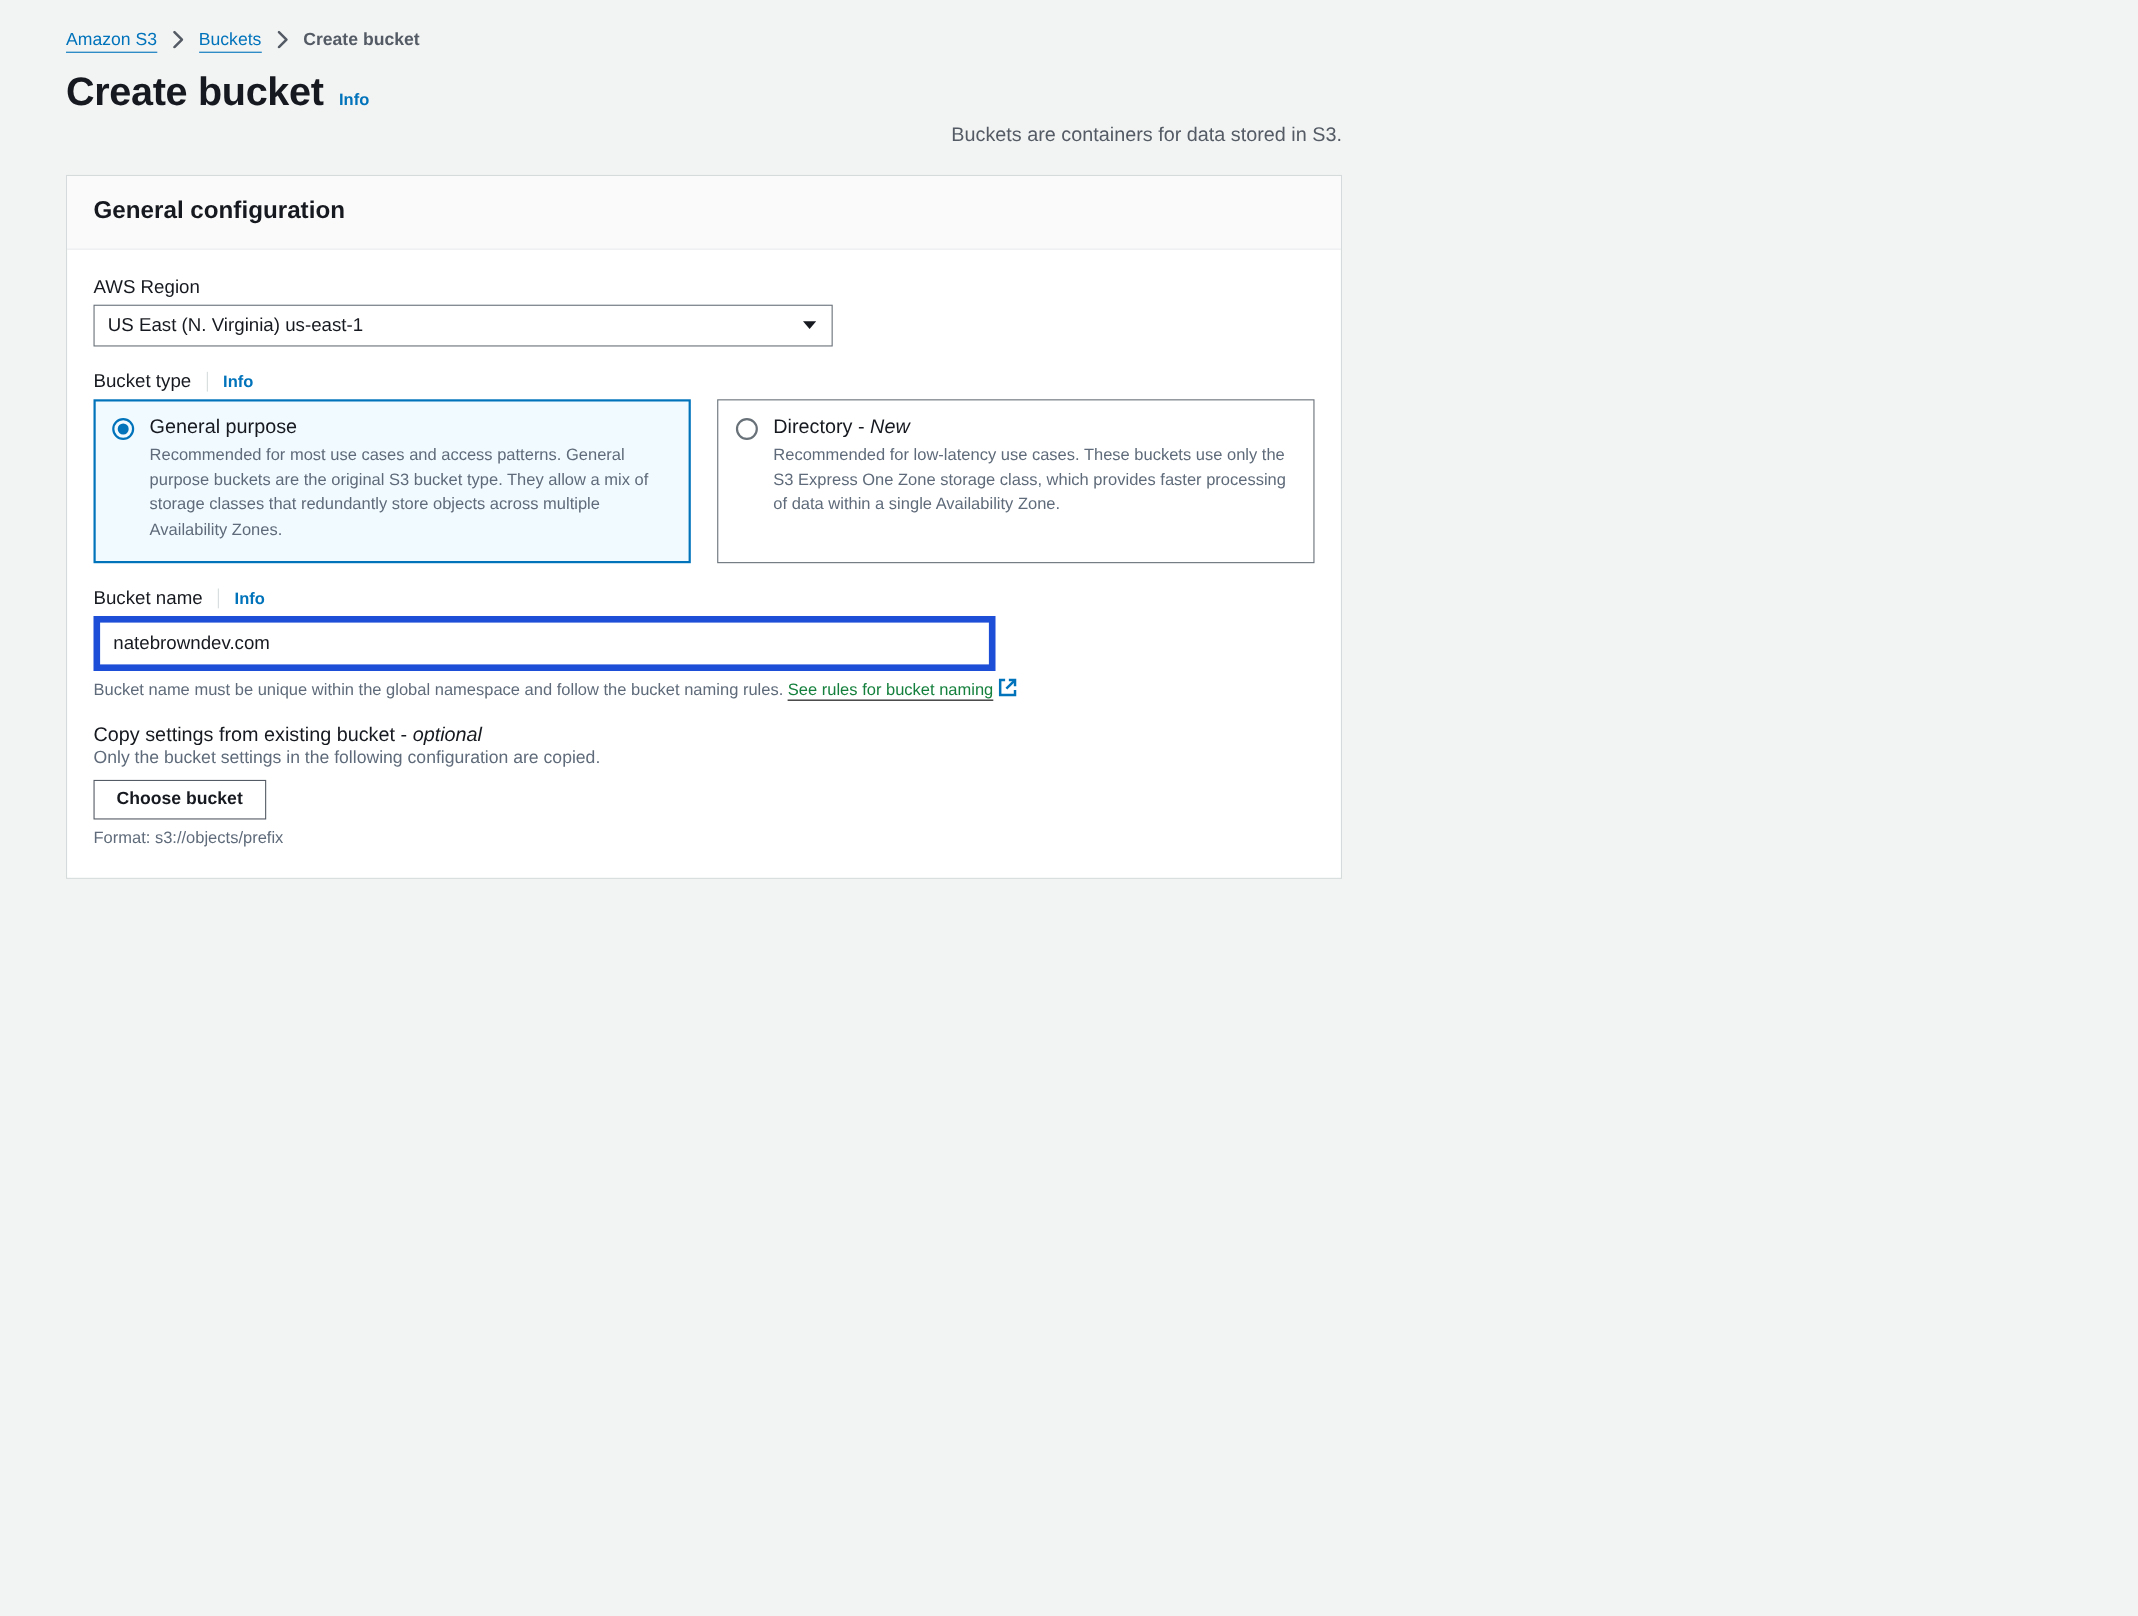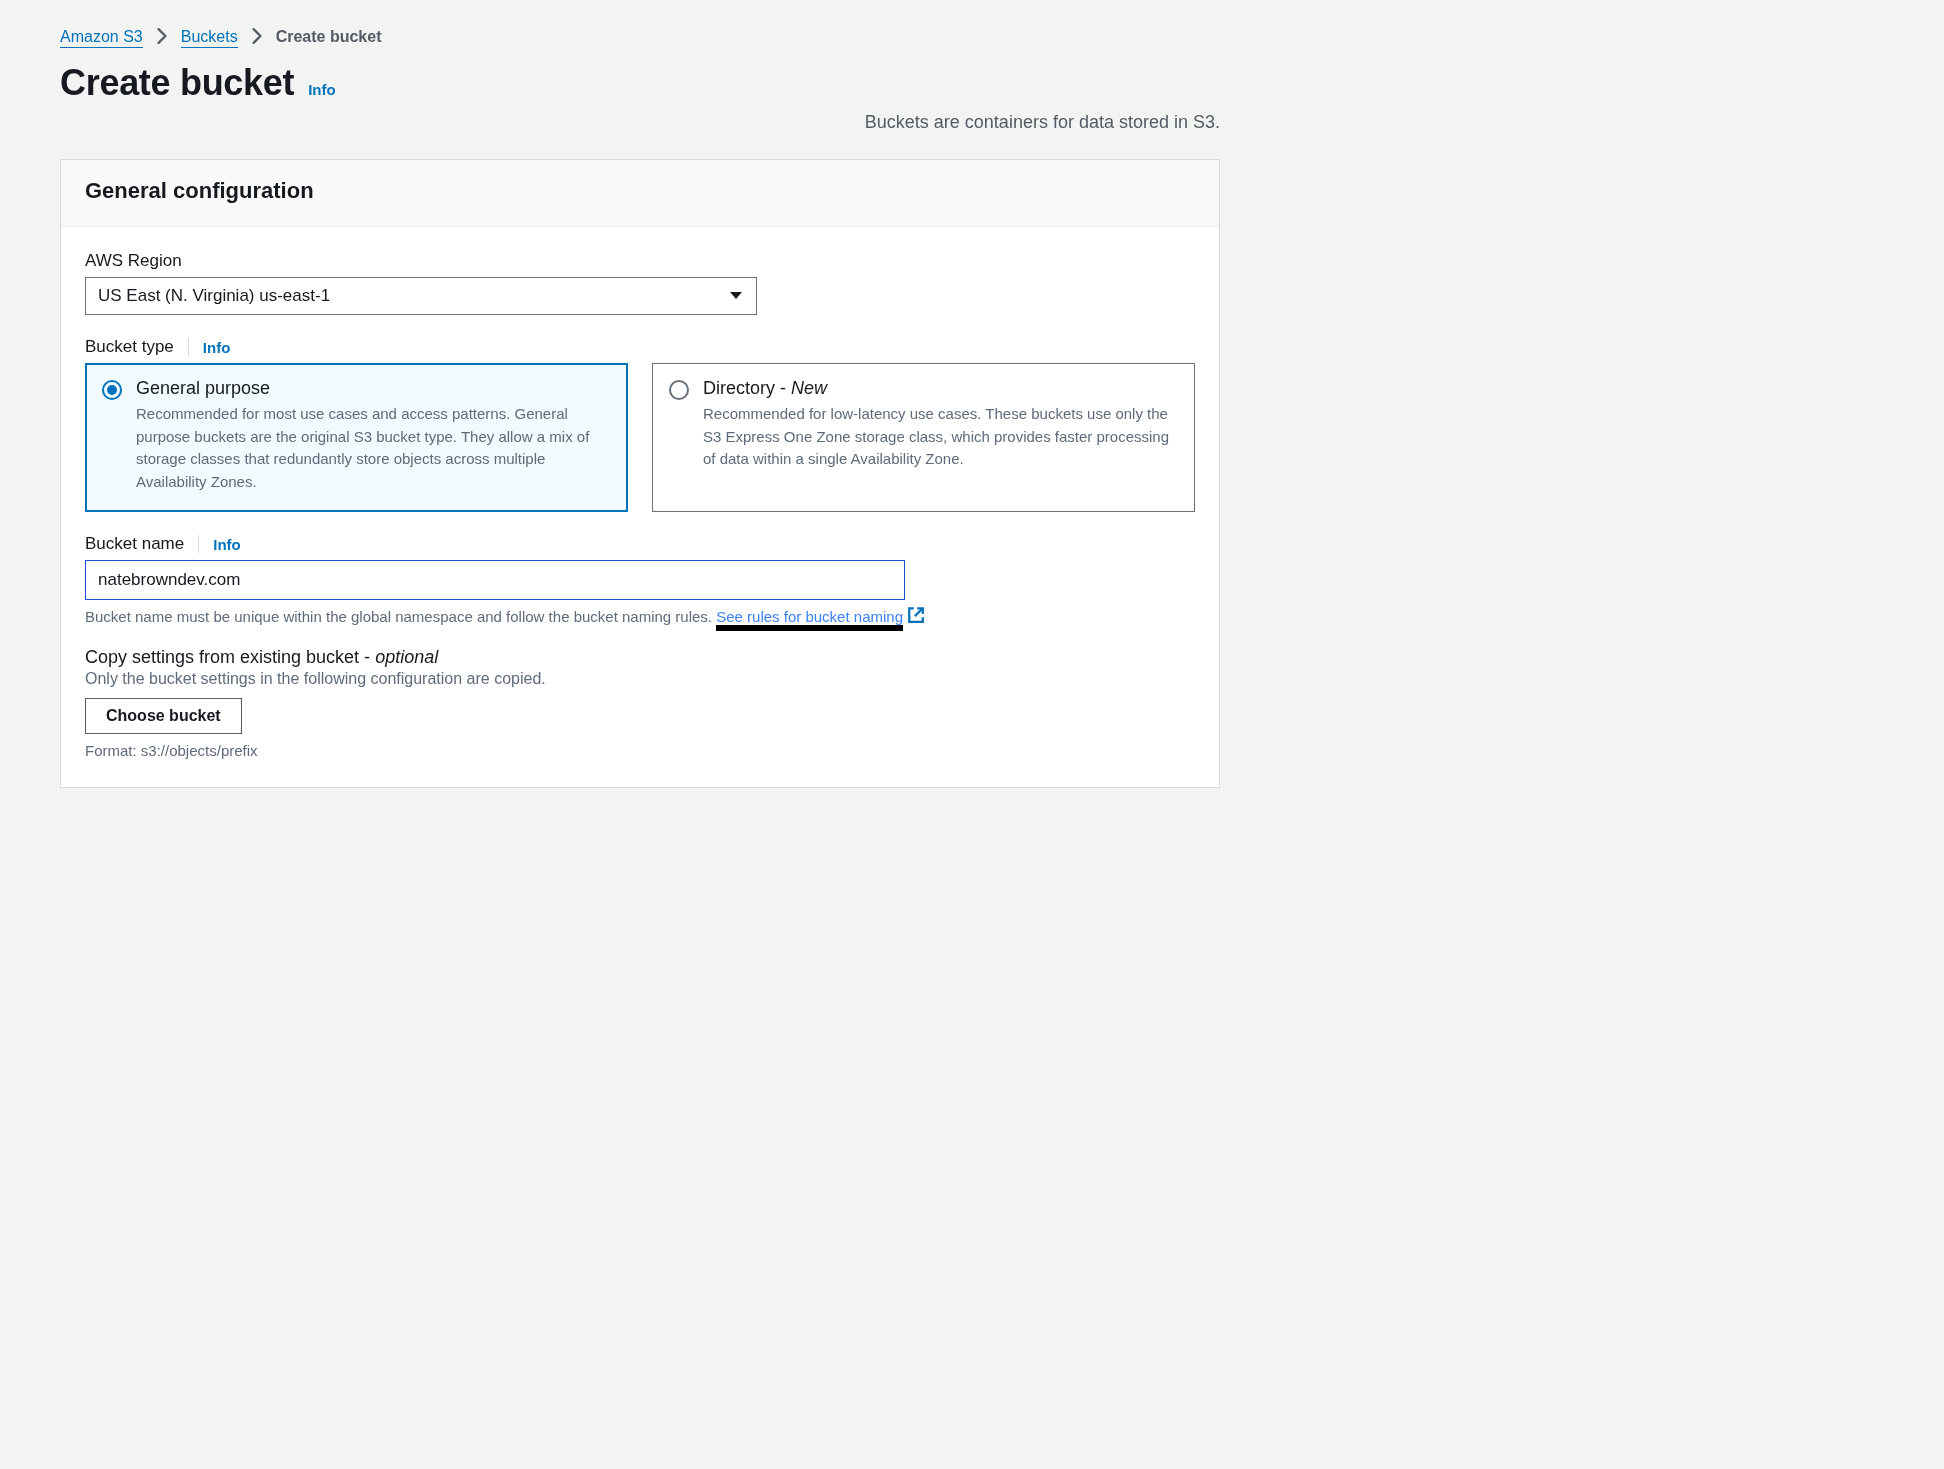--- a/index.html
+++ b/index.html
@@ -59,25 +59,25 @@
     }
     .tile.selected .radio-outer { border-color: #0073bb; }
     .radio-inner { width: 10px; height: 10px; background: #0073bb; border-radius: 50%; display: none; }
     .tile.selected .radio-inner { display: block; }
     .tile-title { font-size: 18px; font-weight: 400; margin-bottom: 4px; }
     .tile-title .new { font-style: italic; }
     .tile-desc { font-size: 15px; color: #5f6b7a; line-height: 1.5; }
 
     
     .text-input {
-      width: 820px; max-width: 100%; border: 1px solid #1d4ed8; padding: 9px 12px;
+      width: 820px; max-width: 100%; border: 6px solid #1d4ed8; padding: 9px 12px;
       font-size: 17px; font-family: inherit; color: #16191f;
     }
     .help-text { color: #5f6b7a; font-size: 15px; margin-top: 6px; }
-    .help-text a { color: #3b82f6; text-decoration: none; border-bottom: 6px solid #000000; }
+    .help-text a { color: #15803d; text-decoration: none; border-bottom: 1px solid #000000; }
     .ext-icon { display: inline-flex; vertical-align: -2px; margin-left: 4px; color: #0073bb; }
     .ext-icon svg { width: 18px; height: 18px; }
 
     .optional { font-style: italic; font-weight: 400; }
     .sub-desc { color: #5f6b7a; font-size: 16px; margin-top: 2px; margin-bottom: 10px; }
 
     .btn {
       border: 1px solid #545b64; background: #fff; color: #16191f;
       font-weight: 700; font-size: 16px; padding: 8px 20px; cursor: pointer;
       font-family: inherit;

